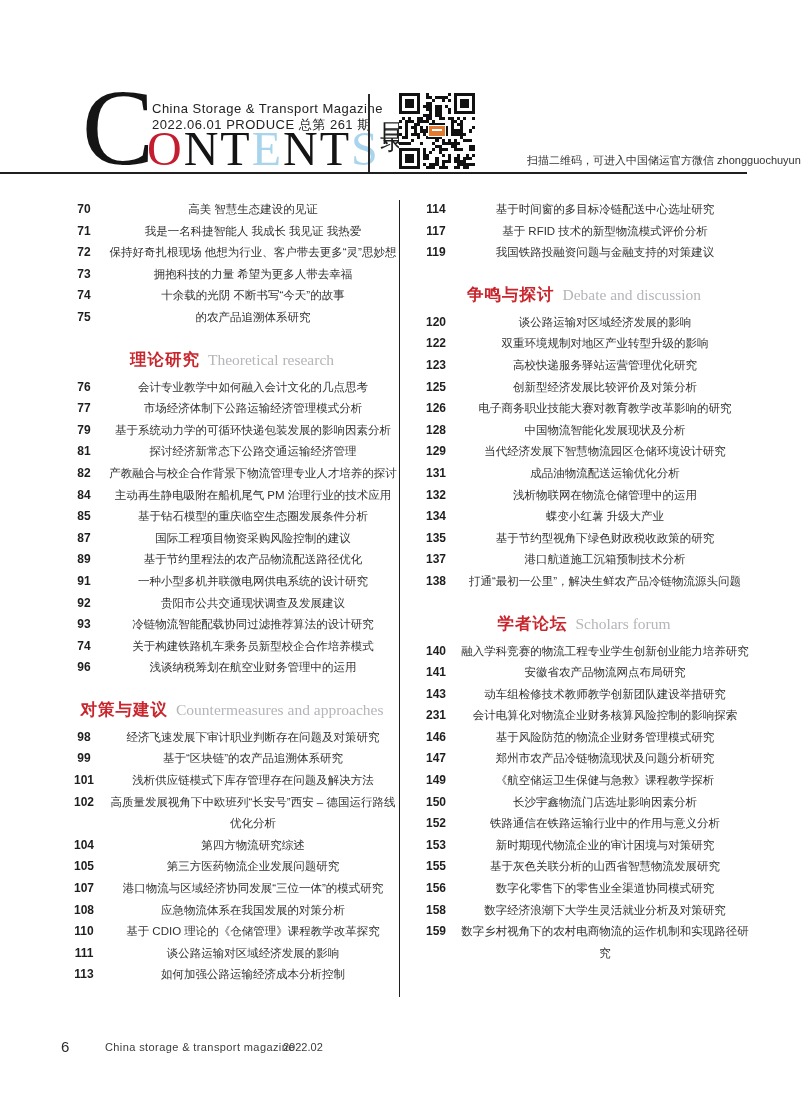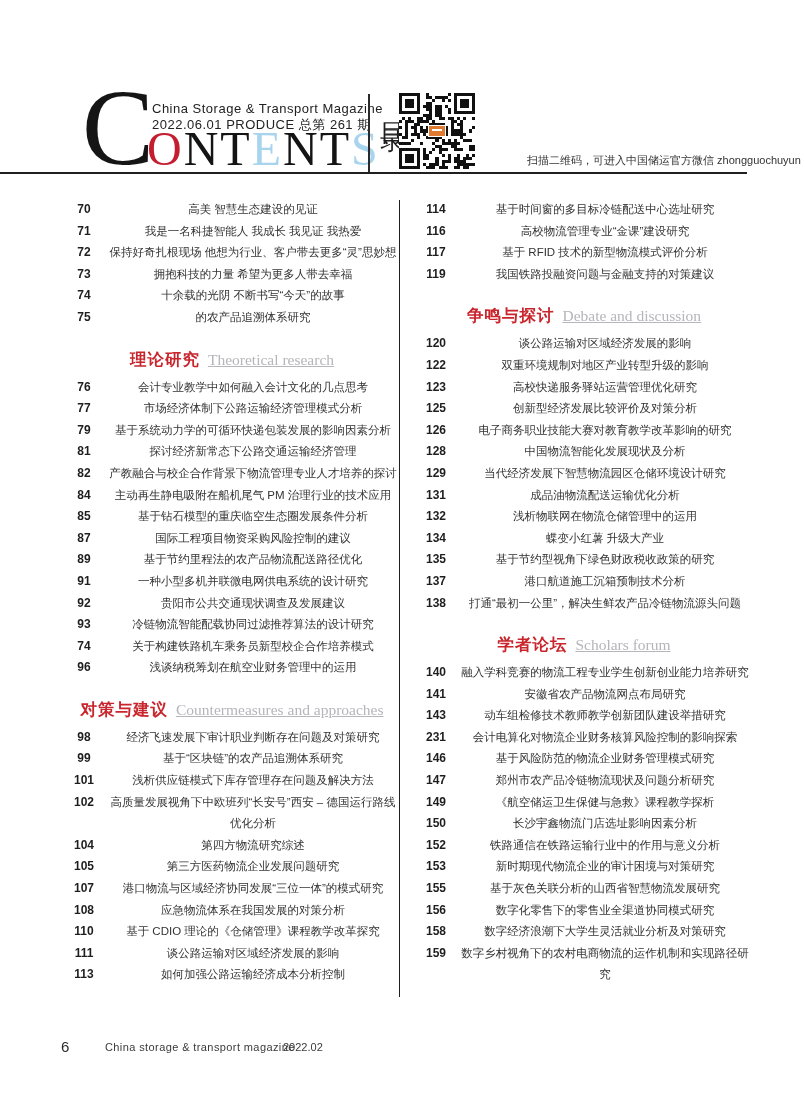--- a/index.html
+++ b/index.html
@@ -25,21 +25,21 @@
   .col-left{left:63px;}
   .col-right{left:415px;}
   .col-divider{position:absolute;left:399px;top:200px;width:1.4px;height:797px;background:#1f1f1f;}
 
   .row{display:flex;font-size:11.5px;line-height:21.6px;color:#333;}
   .row .num{width:42px;font-weight:700;color:#1e1e1e;font-size:12px;flex:none;}
   .row .title{flex:1;}
 
   .sec{margin:19px 0 6px 0;line-height:22px;white-space:nowrap;}
   .sec .zh{color:#c8252c;font-weight:700;font-size:16.5px;letter-spacing:1px;}
-  .sec .en{color:#b5b5ba;font-family:"Liberation Serif",serif;font-size:15.5px;margin-left:8px;text-decoration:underline;}
+  .sec .en{color:#b5b5ba;font-family:"Liberation Serif",serif;font-size:15.5px;margin-left:8px;}
 
   
   .footer{position:absolute;left:0;top:1041px;width:805px;font-size:11px;color:#3a3a3a;}
   .footer .pageno{position:absolute;left:61px;top:-3px;font-size:15px;color:#2b2b2b;}
   .footer .mag{position:absolute;left:105px;top:0;letter-spacing:.4px;}
   .footer .issue{position:absolute;left:283px;top:0;}
 </style>
 </head>
 <body>
 
@@ -401,24 +401,20 @@
         <span class="title">如何加强公路运输经济成本分析控制</span>
       </div>
     </div>
   <div class="col-divider"></div>
   <div class="col col-right" id="col-right">
       <div class="row">
         <span class="num">114</span>
         <span class="title">基于时间窗的多目标冷链配送中心选址研究</span>
       </div>
       <div class="row">
-        <span class="num">116</span>
-        <span class="title">高校物流管理专业“金课”建设研究</span>
-      </div>
-      <div class="row">
         <span class="num">117</span>
         <span class="title">基于 RFID 技术的新型物流模式评价分析</span>
       </div>
       <div class="row">
         <span class="num">119</span>
         <span class="title">我国铁路投融资问题与金融支持的对策建议</span>
       </div>
       <div class="sec"><span class="zh">争鸣与探讨</span><span class="en">Debate and discussion</span></div>
       <div class="row">
         <span class="num">120</span>

